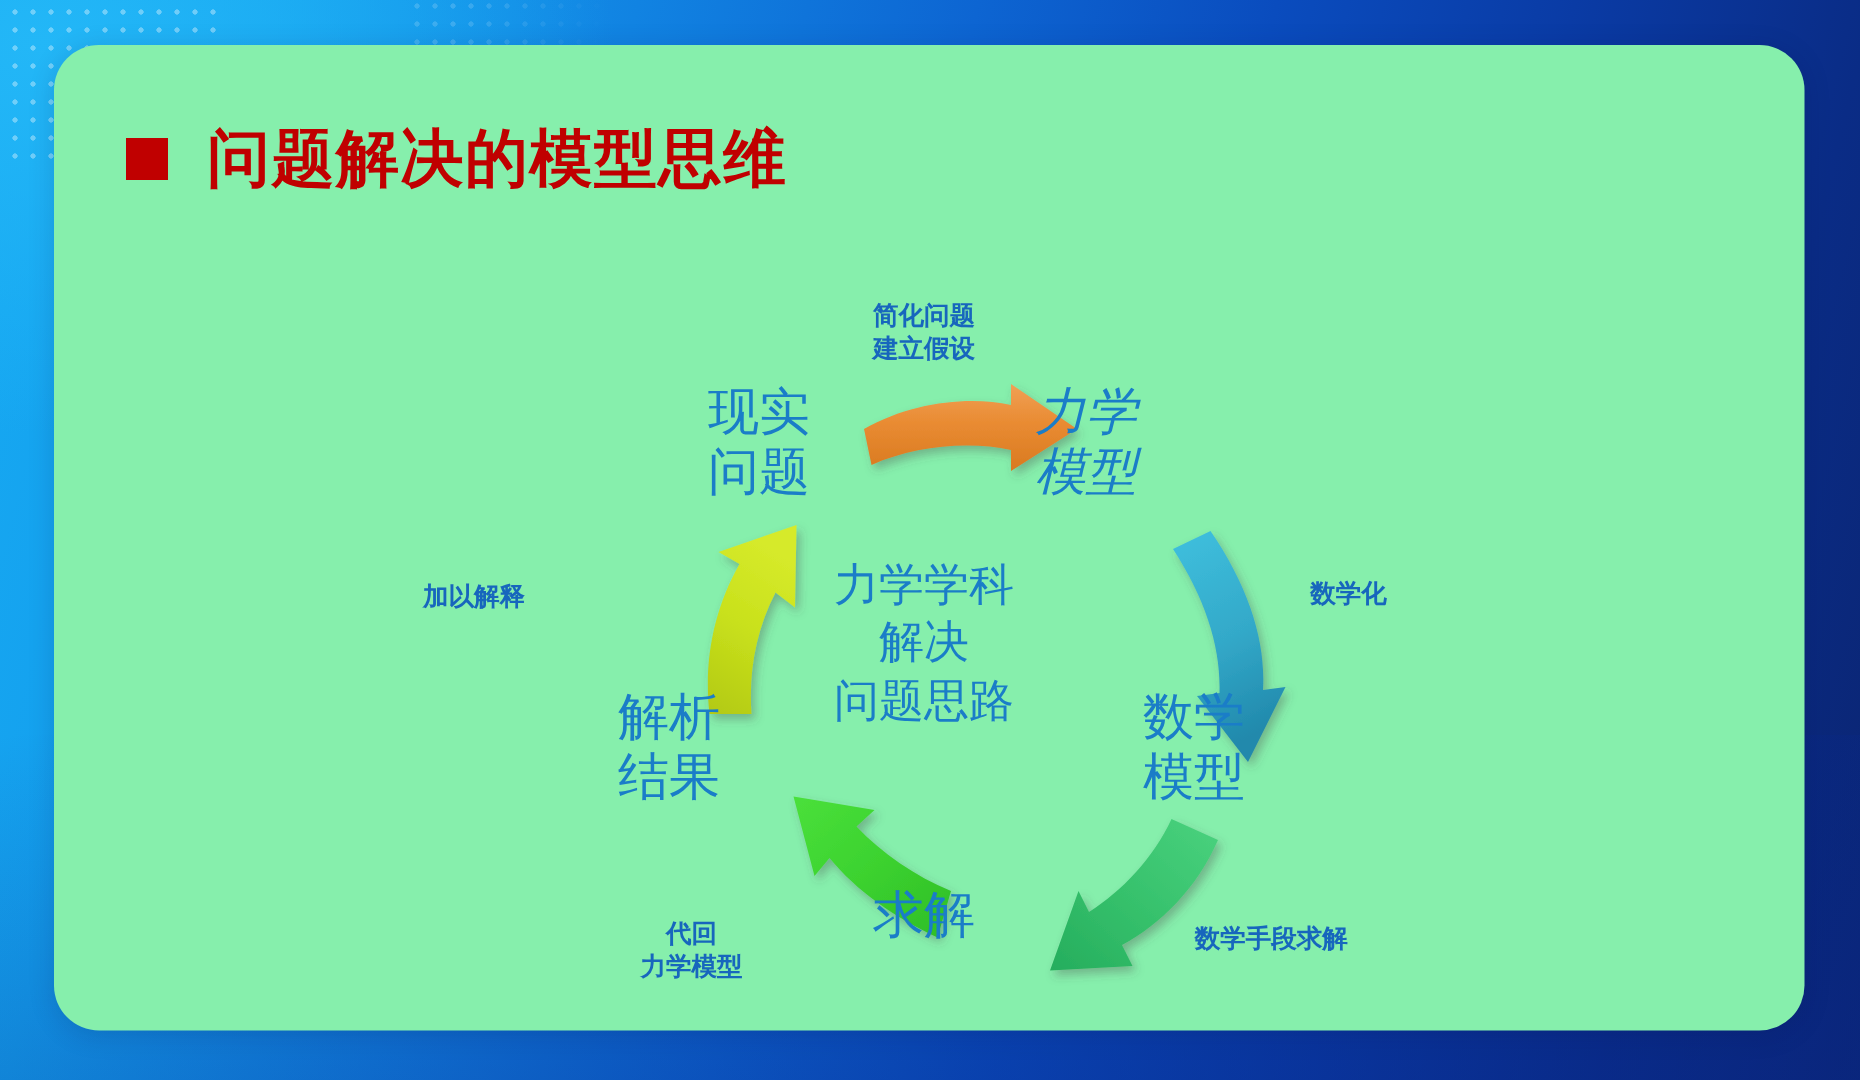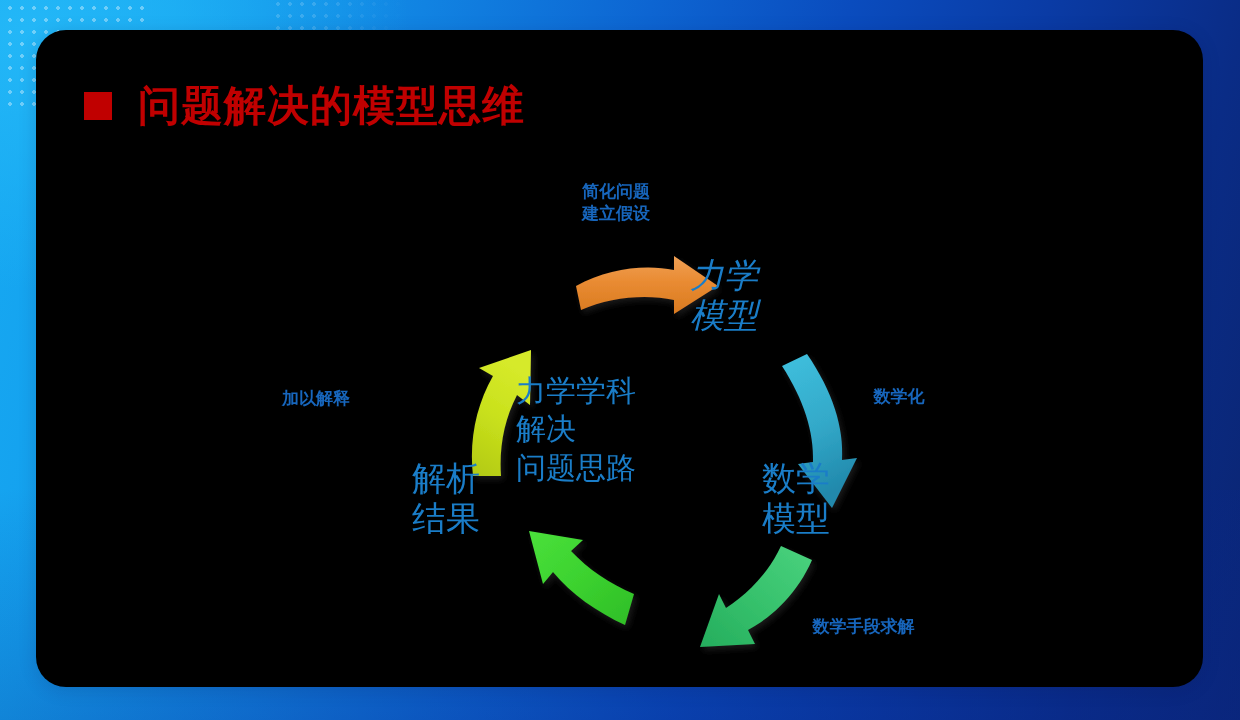--- a/index.html
+++ b/index.html
@@ -57,21 +57,21 @@
                  -webkit-mask-image: linear-gradient(100deg, #000 25%, transparent 92%);
                  mask-image: linear-gradient(100deg, #000 25%, transparent 92%); }
 
   
   #card {
     position: absolute;
     left: 36px;
     top: 30px;
     width: 1167px;
     height: 657px;
-    background: #000000;
+    background: #86efac;
     border-radius: 30px;
     box-shadow: 0 3px 18px rgba(0,20,70,0.16);
     overflow: hidden;
   }
 
   
   #title-row {
     position: absolute;
     left: 48px;
     top: 55px;
@@ -130,36 +130,36 @@
     text-align: center;
     white-space: pre-line;
   }
   #center-label {
     position: absolute;
     color: #1a7dc8;
     font-family: "DejaVu Sans", "Liberation Sans", sans-serif;
     font-size: 30px;
     font-weight: 400;
     line-height: 1.28;
-    text-align: left;
+    text-align: center;
     white-space: pre-line;
   }
 
   
   #node-real     { left: 410px; top:  95px; width: 120px; }
   #node-mech     { left: 628px; top:  95px; width: 120px; font-style: italic; }
   #node-math     { left: 700px; top: 298px; width: 120px; text-align: center; }
   #node-solve    { left: 525px; top: 430px; width: 110px; }
   #node-result   { left: 350px; top: 298px; width: 120px; }
   #center-label  { left: 480px; top: 212px; width: 200px; }
 
   
-  #label-simplify { left: 500px; top:  20px; width: 160px; }
+  #label-simplify { left: 500px; top:  40px; width: 160px; }
   #label-mathize  { left: 798px; top: 225px; width: 130px; }
-  #label-mathsolve{ left: 740px; top: 455px; width: 175px; }
+  #label-mathsolve{ left: 724px; top: 455px; width: 175px; }
   #label-backsub  { left: 355px; top: 452px; width: 140px; }
   #label-explain  { left: 210px; top: 227px; width: 140px; }
 </style>
 </head>
 <body>
 
 <div id="slide">
 
   <div id="bg-gradient"></div>
   <div class="dotgrid" id="dotgrid-tl"></div>
@@ -256,32 +256,37 @@
                    C 433 280, 440 246, 457 216
                    L 443 208
                    L 495 190
                    L 494 245
                    L 481 235
                    C 468 260, 463 288, 465 316
                    Z" fill="url(#gradLime)"></path>
         </g>
       </svg>
 
+      <div class="node-label" id="node-real">现实
+问题</div>
       <div class="node-label" id="node-mech">力学
 模型</div>
       <div class="node-label" id="node-math">数学
 模型</div>
+      <div class="node-label" id="node-solve">求解</div>
       <div class="node-label" id="node-result">解析
 结果</div>
 
       <div id="center-label">力学学科
 解决
 问题思路</div>
 
       <div class="side-label" id="label-simplify">简化问题
 建立假设</div>
       <div class="side-label" id="label-mathize">数学化</div>
       <div class="side-label" id="label-mathsolve">数学手段求解</div>
+      <div class="side-label" id="label-backsub">代回
+力学模型</div>
       <div class="side-label" id="label-explain">加以解释</div>
 
     </div>
   </div>
 </div>
 
 </body></html>

